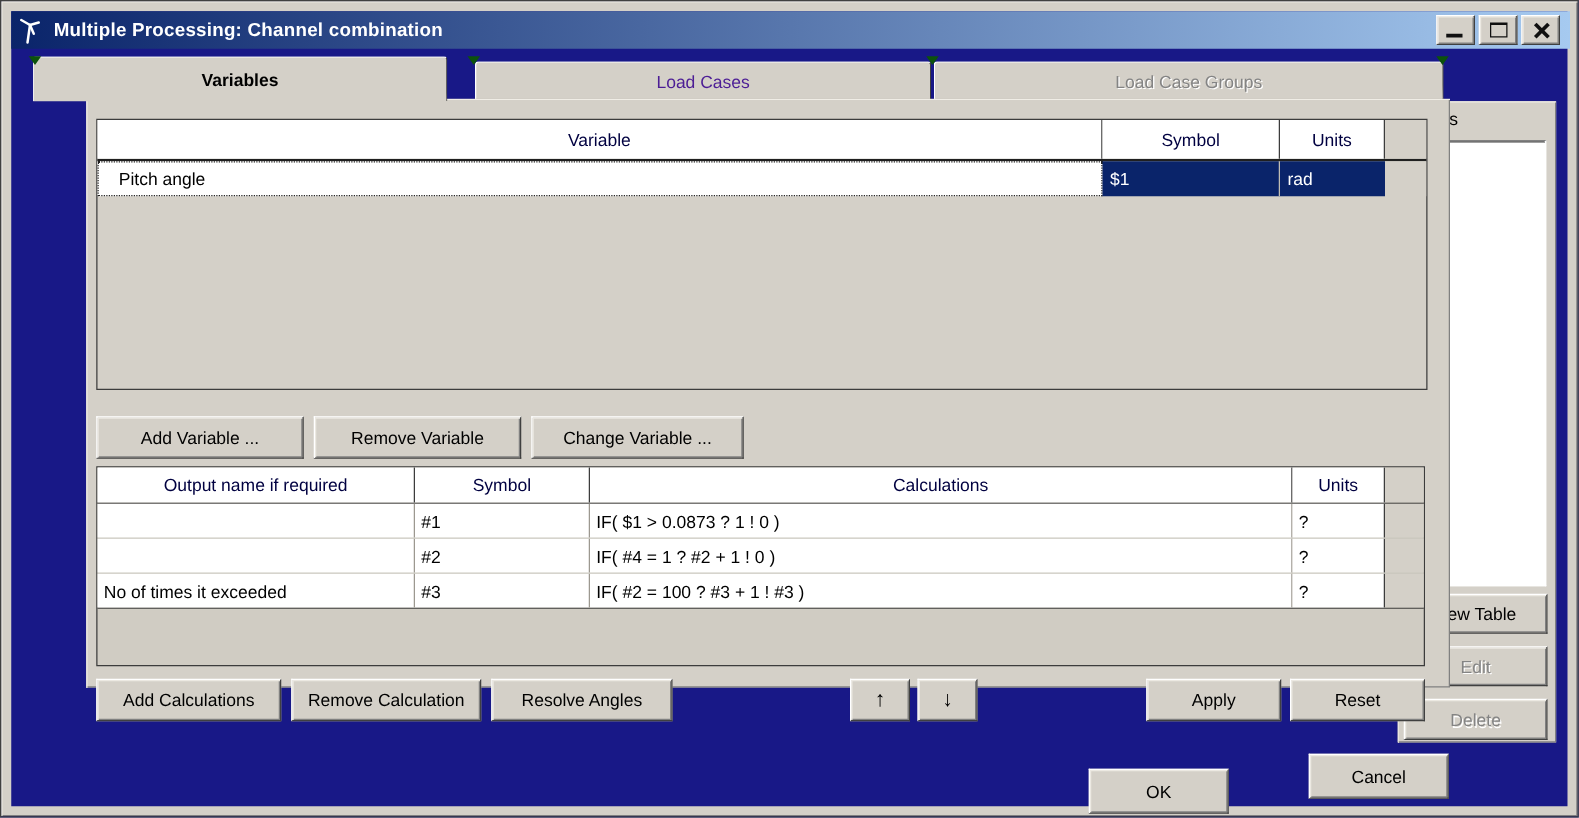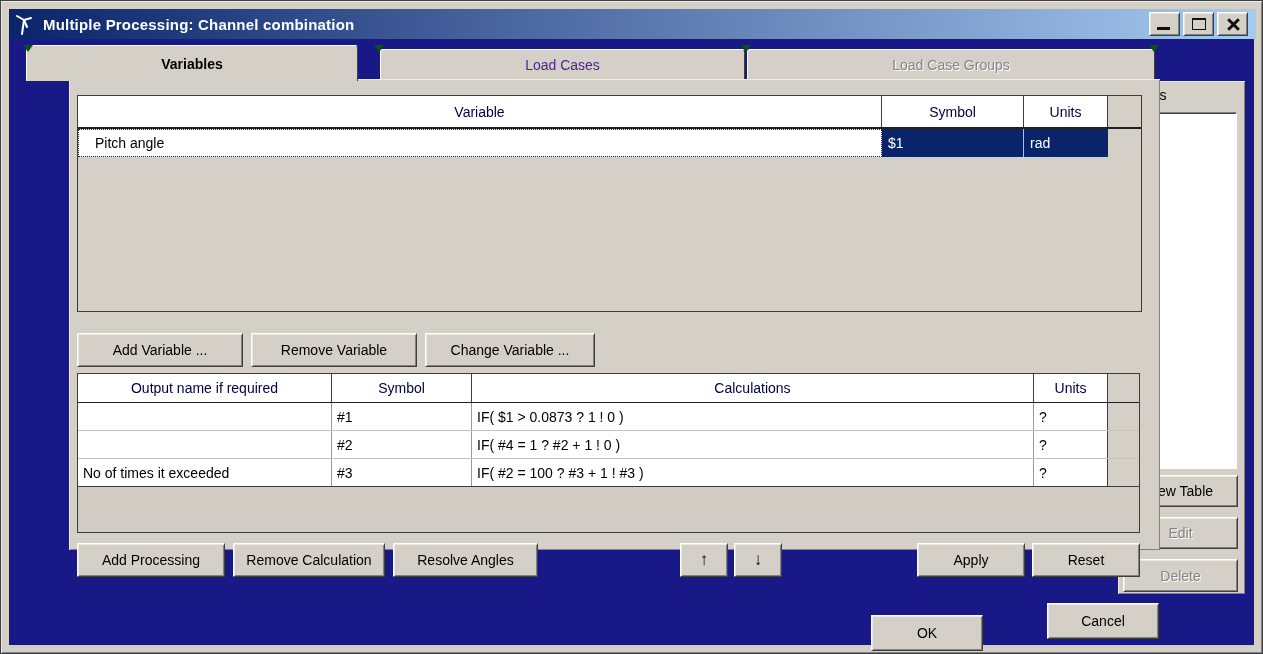--- a/index.html
+++ b/index.html
@@ -222,21 +222,21 @@
       </div>
       <div class="ct-row last">
         <div class="cell col-out">No of times it exceeded</div>
         <div class="cell col-sym2">#3</div>
         <div class="cell col-calc">IF( #2 = 100 ? #3 + 1 ! #3 )</div>
         <div class="cell col-unit2">?</div>
         <div class="cell col-rest"></div>
       </div>
     </div>
 
-    <div class="abs btn btn-addcalc">Add Processing</div>
+    <div class="abs btn btn-addcalc">Add Calculations</div>
     <div class="abs btn btn-remcalc">Remove Calculation</div>
     <div class="abs btn btn-resolve">Resolve Angles</div>
     <div class="abs btn btn-up">
         <span>↑</span>
       </div>
     <div class="abs btn btn-down">
         <span>↓</span>
       </div>
     <div class="abs btn btn-apply">Apply</div>
     <div class="abs btn btn-reset">Reset</div>

